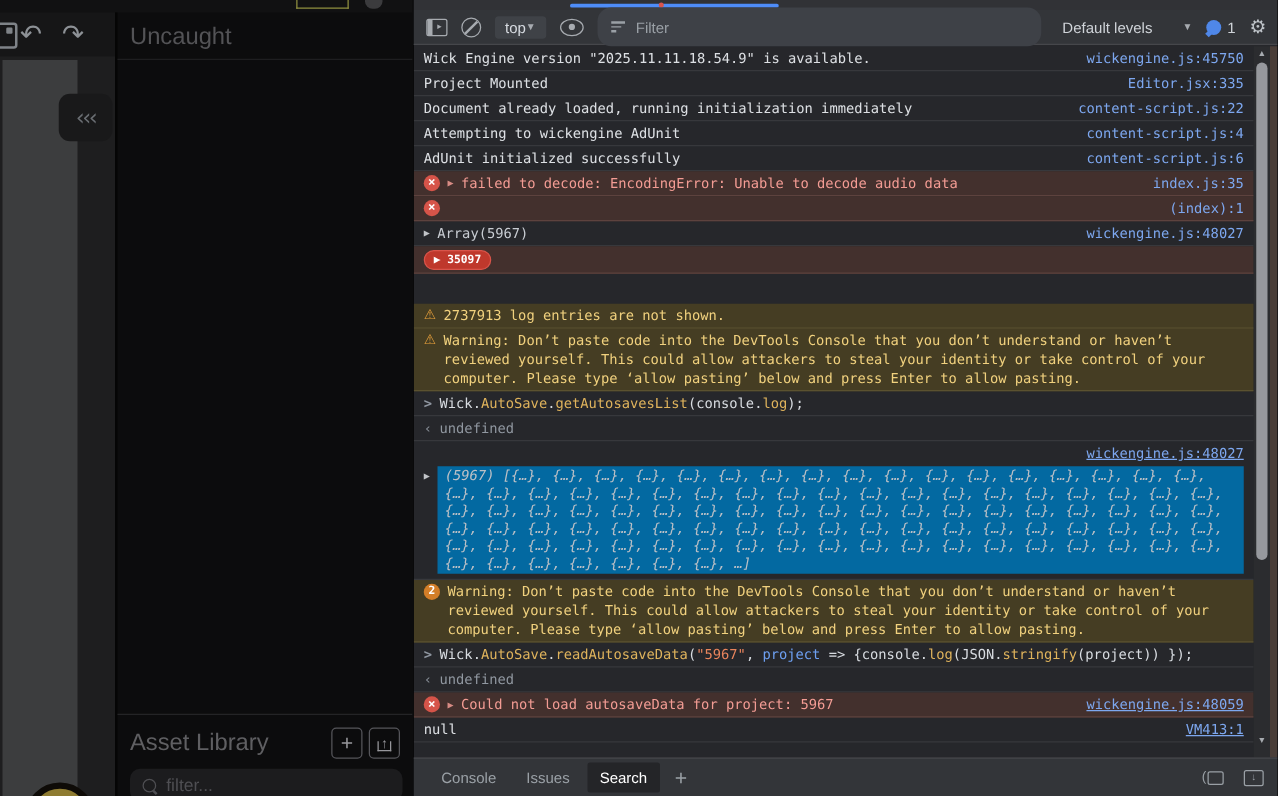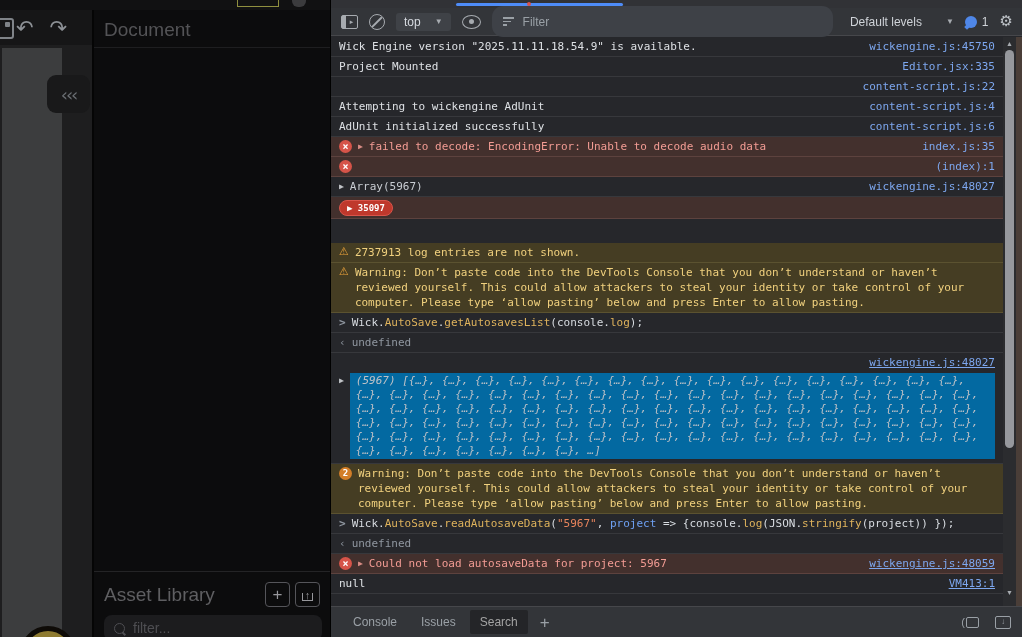--- a/index.html
+++ b/index.html
@@ -42,21 +42,21 @@
   .dt-topstrip{position:absolute;left:0;top:0;width:100%;height:8px;background:#313236;}
   .tab-underline{position:absolute;left:125px;top:3px;width:167px;height:3px;background:#4e8cf8;border-radius:2px;}
   .tab-errordot{position:absolute;left:196px;top:2px;width:4px;height:4px;background:#d9544d;border-radius:50%;}
   .dt-toolbar{position:absolute;left:0;top:8px;width:100%;height:28px;background:#333539;border-bottom:1px solid #46474b;
         display:flex;align-items:center;gap:11px;padding:0 10px;box-sizing:border-box;}
   .icn-sidebar{width:15px;height:12px;border:1.5px solid #a7abb0;border-radius:2px;display:inline-flex;flex:none;}
   .icn-sidebar .bar{width:4px;height:100%;background:#a7abb0;}
   .icn-sidebar .arr{flex:1;text-align:center;font-size:7px;line-height:12px;color:#a7abb0;}
   .icn-clear{width:14px;height:14px;border:1.5px solid #a7abb0;border-radius:50%;position:relative;flex:none;}
   .icn-clear i{position:absolute;left:6px;top:0px;width:1.5px;height:14px;background:#a7abb0;transform:rotate(45deg);}
-  .ctx{display:inline-flex;align-items:center;gap:14px;background:#3f4247;border-radius:3px;padding:2px 8px;
+  .ctx{display:inline-flex;align-items:center;gap:0;background:#3f4247;border-radius:3px;padding:2px 8px;
         color:#d6dae0;font-size:12px;}
   .dd{font-size:8px;color:#a7abb0;}
   .icn-eye{width:17px;height:12px;border:1.5px solid #a7abb0;border-radius:50%;display:flex;flex:none;}
   .icn-eye i{width:5px;height:5px;background:#a7abb0;border-radius:50%;margin:auto;}
   .pill{flex:1;display:flex;align-items:center;gap:9px;background:#3e4147;border-radius:11px;height:31px;
         padding:0 11px;color:#9aa0a6;font-size:12px;margin-right:6px;}
   .funnel{display:inline-flex;flex-direction:column;gap:2px;flex:none;}
   .funnel i{height:1.5px;background:#9aa0a6;display:block;}
   .funnel .f1{width:11px;}.funnel .f2{width:8px;}.funnel .f3{width:4px;}
   .lvl{color:#cfd3d8;font-size:12px;display:inline-flex;align-items:center;gap:24px;white-space:nowrap;}
@@ -98,21 +98,21 @@
   .scrollbar{position:absolute;right:7px;top:37px;width:13px;height:569px;background:#2b2c2f;}
   .sarr{position:absolute;left:0;width:13px;text-align:center;font-size:7px;color:#a7abb0;cursor:pointer;}
   .sarr.up{top:3px;}.sarr.dn{bottom:10px;}
   .sthumb{position:absolute;left:2px;top:13px;width:9px;height:398px;background:#96989d;border-radius:5px;cursor:pointer;}
   .dt-edge{position:absolute;right:0;top:37px;width:7px;height:569px;background:#4a3e38;}
 
   
   .dt-bottombar{position:absolute;left:0;bottom:0;width:100%;height:31px;background:#333539;border-top:1px solid #46474b;
         display:flex;align-items:center;padding:0 12px;box-sizing:border-box;gap:4px;}
   .btab{color:#9aa0a6;font-size:12px;padding:5px 10px;cursor:pointer;}
-  .btab.active{background:#242528;color:#a3a3a3;border-radius:2px;}
+  .btab.active{background:#242528;color:#ffffff;border-radius:2px;}
   .bplus{color:#9aa0a6;font-size:17px;margin-left:8px;cursor:pointer;line-height:17px;}
   .bspace{flex:1;}
   .icn-histbox{display:inline-flex;align-items:center;color:#9aa0a6;font-size:11px;gap:1px;cursor:pointer;}
   .icn-histbox .bx{width:11px;height:9px;border:1.3px solid #9aa0a6;border-radius:2px;display:inline-block;}
   .icn-inbox{width:14px;height:11px;border:1.3px solid #9aa0a6;border-radius:2px;display:inline-flex;cursor:pointer;margin-left:12px;}
   .icn-inbox i{margin:auto;font-size:8px;line-height:8px;color:#9aa0a6;font-style:normal;}
 </style>
 </head>
 <body>
 
@@ -129,21 +129,21 @@
         </span>
       <span class="ed-icon">↶</span>
       <span class="ed-icon">↷</span>
     </div>
     <div class="ed-canvas">
       <div class="ed-stage"></div>
       <div class="coin"></div>
       <button class="collapse-btn">‹‹‹</button>
     </div>
     <div class="ed-right">
-      <div class="panel-title insp-title">Document</div>
+      <div class="panel-title insp-title">Uncaught</div>
       <div class="h-div" style="top:37px;"></div>
       <div class="asset-sec">
         <div class="asset-head">
           <span class="panel-title">Asset Library</span>
           <button class="sq-btn">+</button>
           <button class="sq-btn">
             <span class="upl-arrow">↑</span>
             <span class="upl-tray"></span>
           </button>
         </div>
@@ -202,20 +202,21 @@
     <div class="dt-console" id="console-log">
         <div class="crow log">
           <span class="msg">Wick Engine version "2025.11.11.18.54.9" is available.</span>
           <span class="src">wickengine.js:45750</span>
         </div>
         <div class="crow log">
           <span class="msg">Project Mounted</span>
           <span class="src">Editor.jsx:335</span>
         </div>
         <div class="crow log">
+          <span class="msg">Document already loaded, running initialization immediately</span>
           <span class="src">content-script.js:22</span>
         </div>
         <div class="crow log">
           <span class="msg">Attempting to wickengine AdUnit</span>
           <span class="src">content-script.js:4</span>
         </div>
         <div class="crow log">
           <span class="msg">AdUnit initialized successfully</span>
           <span class="src">content-script.js:6</span>
         </div>

